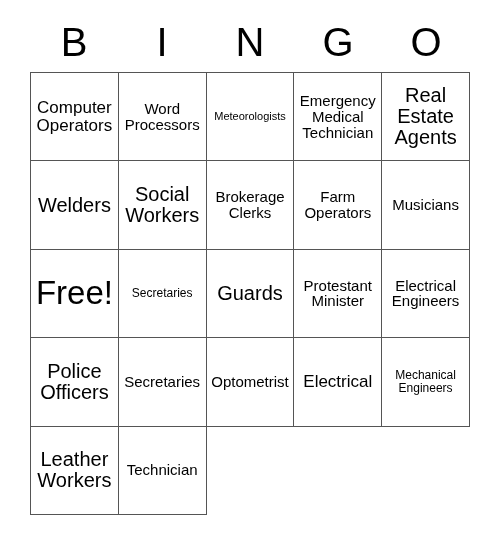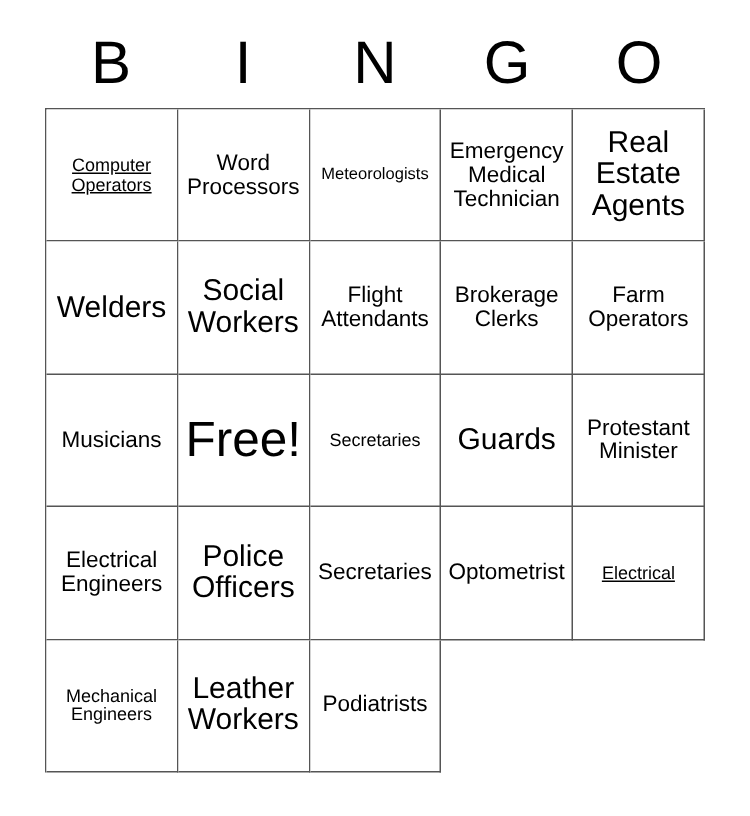--- a/index.html
+++ b/index.html
@@ -77,21 +77,21 @@
     line-height: 1.06;
     color: #000000;
     word-break: normal;
     overflow-wrap: break-word;
   }
 
   
   .fs-xs  { font-size: 11px; }
   .fs-sm  { font-size: 12px; }
   .fs-md  { font-size: 15px; }
-  .fs-lg  { font-size: 12px; text-decoration: underline; }
+  .fs-lg  { font-size: 17px; }
   .fs-xl  { font-size: 20px; }
   .fs-free{ font-size: 33px; text-align: center; }
 </style>
 </head>
 <body>
 
 <div id="card-root">
 
   <div id="bingo-header">
     <div class="header-letter">B</div>
@@ -115,23 +115,20 @@
         <span class="cell-text fs-md">Emergency Medical Technician</span>
       </div>
       <div class="bingo-cell">
         <span class="cell-text fs-xl">Real Estate Agents</span>
       </div>
       <div class="bingo-cell">
         <span class="cell-text fs-xl">Welders</span>
       </div>
       <div class="bingo-cell">
         <span class="cell-text fs-xl">Social Workers</span>
-      </div>
-      <div class="bingo-cell">
-        <span class="cell-text fs-md">Flight Attendants</span>
       </div>
       <div class="bingo-cell">
         <span class="cell-text fs-md">Brokerage Clerks</span>
       </div>
       <div class="bingo-cell">
         <span class="cell-text fs-md">Farm Operators</span>
       </div>
       <div class="bingo-cell">
         <span class="cell-text fs-md">Musicians</span>
       </div>
@@ -162,17 +159,17 @@
       <div class="bingo-cell">
         <span class="cell-text fs-lg">Electrical</span>
       </div>
       <div class="bingo-cell">
         <span class="cell-text fs-sm">Mechanical Engineers</span>
       </div>
       <div class="bingo-cell">
         <span class="cell-text fs-xl">Leather Workers</span>
       </div>
       <div class="bingo-cell">
-        <span class="cell-text fs-md">Podiatrists</span>
+        <span class="cell-text fs-md">Technician</span>
       </div>
     </div>
 
 </div>
 
 </body></html>

